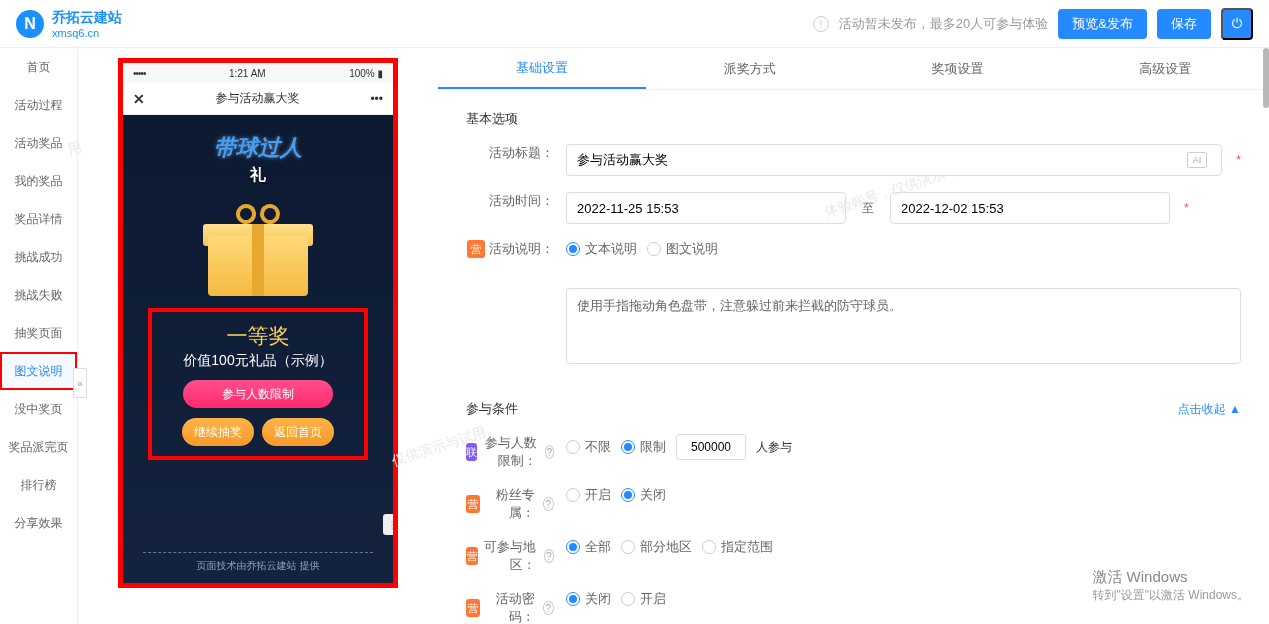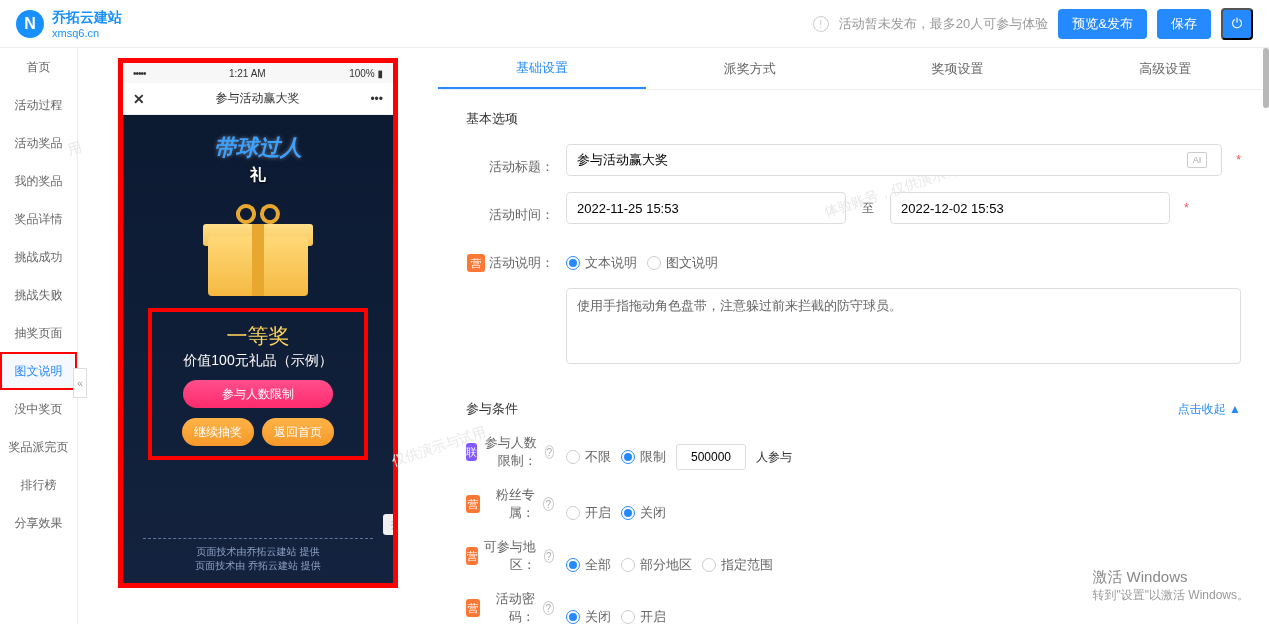--- a/index.html
+++ b/index.html
@@ -48,21 +48,21 @@
     .submit-pill { position:absolute; right:-28px; bottom:48px; background:#f0f0f0; color:#999; font-size:11px; padding:3px 8px; border-radius:3px; }
     .side-tags { position: absolute; left: 88px; top: 160px; display: flex; flex-direction: column; gap: 4px; }
     .tag-box { width: 22px; height: 40px; border: 1px solid #ddd; border-radius: 3px; font-size: 11px; writing-mode: vertical-rl; display: flex; align-items: center; justify-content: center; color: #666; background: #fff; }
     .watermark { position: absolute; color: #e8e8e8; font-size: 14px; transform: rotate(-18deg); pointer-events:none; }
     .content-col { flex: 1; overflow-y: auto; position: relative; }
     .tabs { display: flex; height: 42px; border-bottom: 1px solid #eee; }
     .tab { flex: 1; display: flex; align-items: center; justify-content: center; font-size: 13px; color: #666; cursor: pointer; }
     .tab.active { color: #2589ff; border-bottom: 2px solid #2589ff; }
     .section { padding: 20px 28px; }
     .sec-title { font-size: 13px; margin-bottom: 16px; }
-    .form-row { display: flex; align-items: flex-end; margin-bottom: 16px; min-height: 32px; }
+    .form-row { display: flex; align-items: flex-start; margin-bottom: 16px; min-height: 32px; }
     .form-label { width: 100px; text-align: right; color: #666; font-size: 13px; padding-right: 12px; display: flex; align-items: center; justify-content: flex-end; gap: 4px; }
     .badge { display: inline-flex; width: 18px; height: 18px; background: #ff7733; color: #fff; font-size: 11px; align-items: center; justify-content: center; border-radius: 3px; }
     .badge-purple { background: #8158ff; }
     .form-ctrl { flex: 1; display: flex; align-items: center; gap: 10px; }
     .text-input { height: 32px; border: 1px solid #ddd; border-radius: 4px; padding: 0 10px; font-size: 13px; flex: 1; }
     .ai-icon { position:absolute; right:34px; width:20px; height:16px; border:1px solid #ccc; border-radius:2px; font-size:9px; color:#aaa; display:inline-flex; align-items:center; justify-content:center; }
     .req { color: #ff4d4f; margin-left: 4px; }
     .to-sep { color: #666; padding: 0 6px; }
     .radio { display: inline-flex; align-items: center; gap: 5px; font-size: 13px; color: #666; cursor: pointer; }
     .radio-dot { width: 14px; height: 14px; border: 1px solid #ccc; border-radius: 50%; display: inline-flex; align-items: center; justify-content: center; }
@@ -149,21 +149,20 @@
           <div class="prize-tier">一等奖</div>
           <div class="prize-name">价值100元礼品（示例）</div>
           <button class="phone-btn btn-pink">参与人数限制</button>
           <div class="row-btns">
             <button class="btn-orange">继续抽奖</button>
             <button class="btn-orange">返回首页</button>
           </div>
         </div>
         <div class="phone-footer">
           <div>页面技术由乔拓云建站 提供</div>
-          <div>页面技术由 乔拓云建站 提供</div>
         </div>
         <div class="submit-pill">提交</div>
       </div>
 
     </div>
     <div class="watermark" style="right:-50px; top:390px;">仅供演示与试用</div>
   </div>
 
   <div class="content-col">
     <div class="watermark" style="right:280px; top:130px;">体验账号，仅供演示与试用</div>

